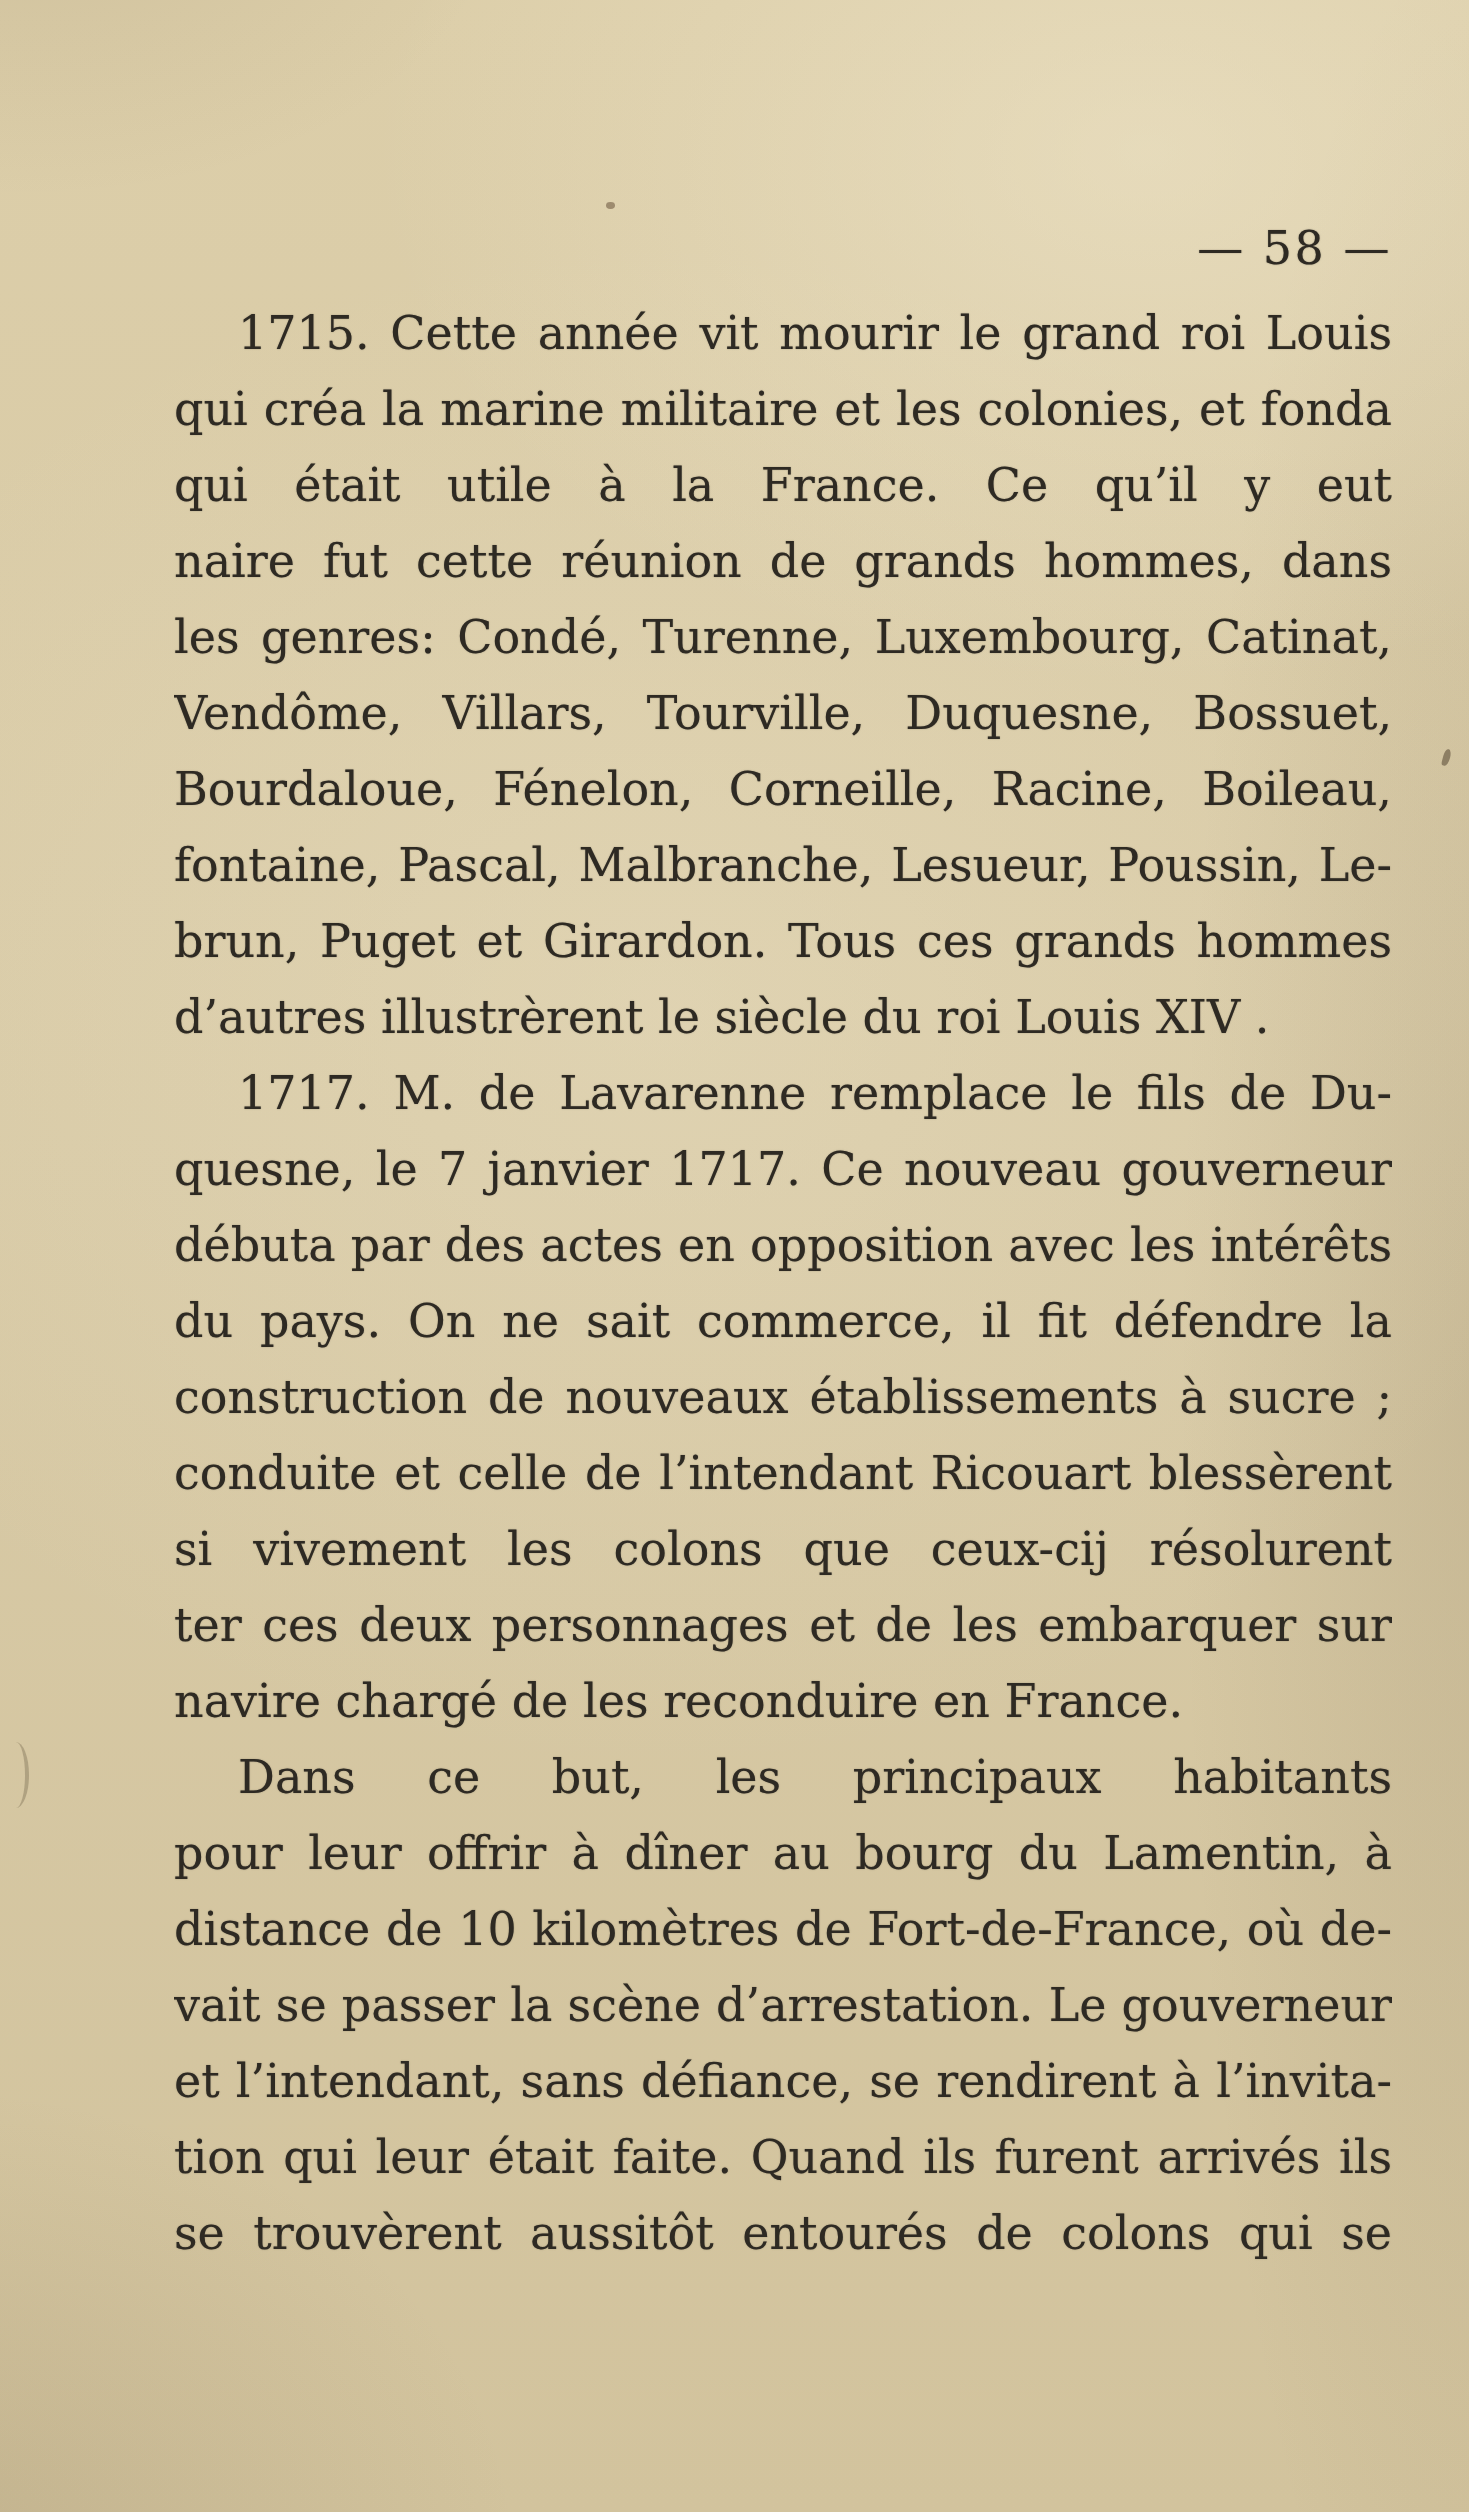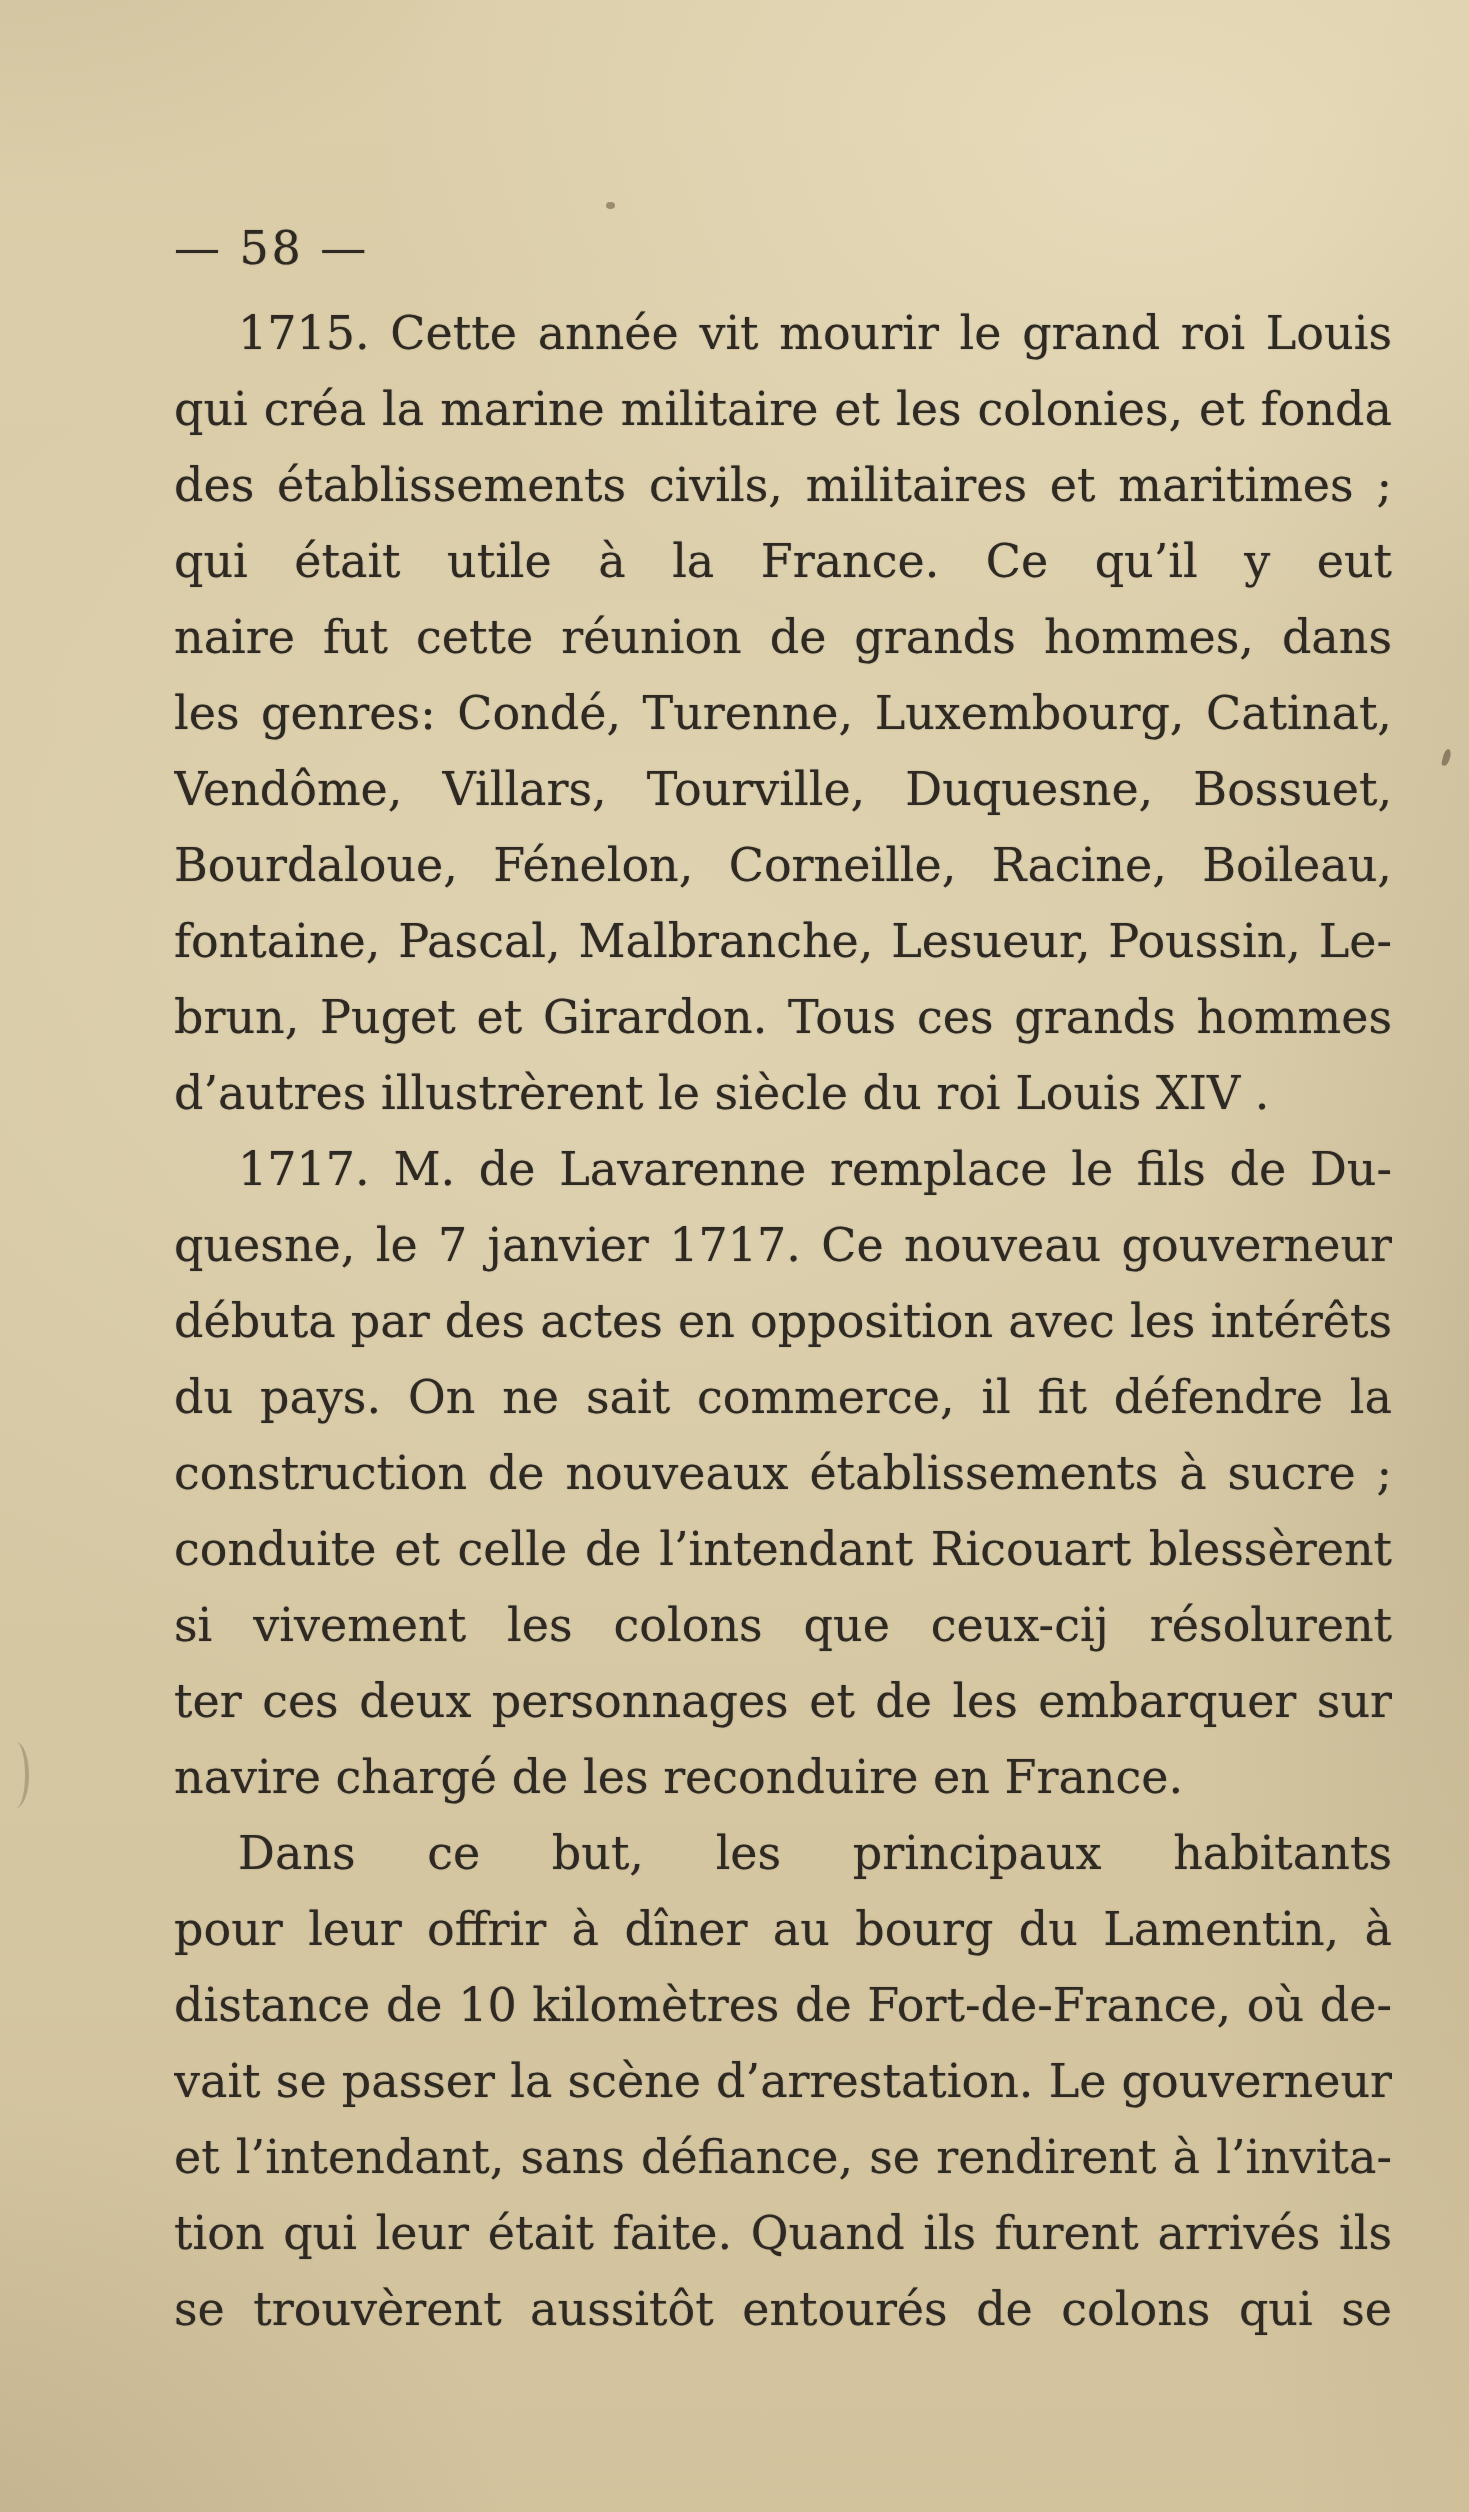--- a/index.html
+++ b/index.html
@@ -25,21 +25,21 @@
       radial-gradient(ellipse 679px 425px at 2% -4%, rgba(120,102,72,0.12), rgba(120,102,72,0) 70%),
       linear-gradient(180deg, #dccea9 0%, #d8caa6 45%, #d2c39d 100%);
   }
   .page-number {
     position: absolute;
     left: 174px;
     width: 1218px;
     top: 214px;
     height: 68px;
     line-height: 68px;
-    text-align: left;
+    text-align: right;
     font-size: 46px;
     letter-spacing: 2.5px;
     color: #2e2a23;
     text-shadow: 0 0 1.3px rgba(46,42,35,0.55);
   }
   .text-block {
     position: absolute;
     left: 174px;
     top: 295px;
     width: 1218px;
@@ -101,21 +101,20 @@
 
 <div class="speck speck-dot1"></div>
 <div class="speck speck-comma"></div>
 <div class="speck speck-paren"></div>
 
 <div class="page-number">— 58 —</div>
 
 <div class="text-block">
   <div class="line indent">1715. Cette année vit mourir le grand roi Louis XIV,</div>
   <div class="line">qui créa la marine militaire et les colonies, et fonda</div>
-  <div class="line">des établissements civils, militaires et maritimes ;</div>
   <div class="line">qui était utile à la France. Ce qu’il y eut d’extraordi-</div>
   <div class="line">naire fut cette réunion de grands hommes, dans tous</div>
   <div class="line">les genres: Condé, Turenne, Luxembourg, Catinat,</div>
   <div class="line">Vendôme, Villars, Tourville, Duquesne, Bossuet,</div>
   <div class="line">Bourdaloue, Fénelon, Corneille, Racine, Boileau, La-</div>
   <div class="line">fontaine, Pascal, Malbranche, Lesueur, Poussin, Le-</div>
   <div class="line">brun, Puget et Girardon. Tous ces grands hommes et</div>
   <div class="line para-end">d’autres illustrèrent le siècle du roi Louis XIV .</div>
   <div class="line indent">1717. M. de Lavarenne remplace le fils de Du-</div>
   <div class="line">quesne, le 7 janvier 1717. Ce nouveau gouverneur</div>

